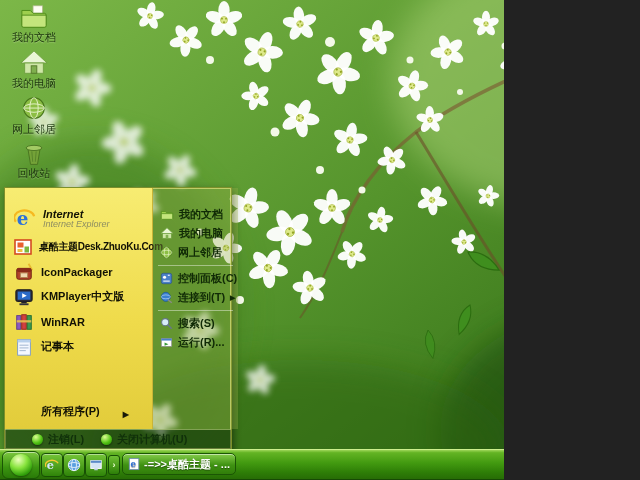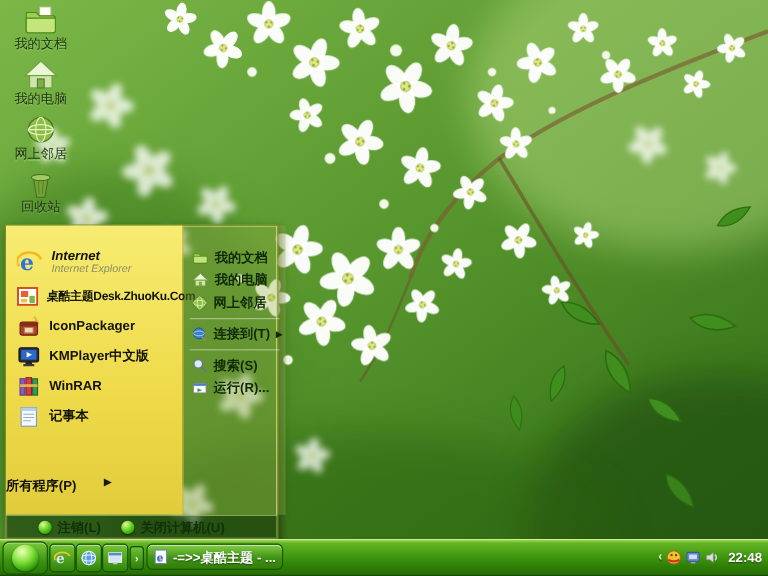--- a/index.html
+++ b/index.html
@@ -1,35 +1,35 @@
 <!DOCTYPE html>
 <html><head>
 <meta charset="utf-8">
 <style>
   html,body{margin:0;padding:0;background:#222;}
-  .screen{position:relative;width:640px;height:480px;overflow:hidden;font-family:"Liberation Sans",sans-serif;cursor:default;}
+  .screen{position:relative;width:504px;height:480px;overflow:hidden;font-family:"Liberation Sans",sans-serif;cursor:default;}
   .wallpaper{position:absolute;left:0;top:0;}
 
   
   .desk-icons{position:absolute;left:4px;top:3px;display:flex;flex-direction:column;}
   .desk-icon{width:60px;height:44px;margin-bottom:2px;display:flex;flex-direction:column;align-items:center;}
   .desk-icon .lbl{font-size:11px;color:#1b330d;line-height:1.05;margin-top:1px;text-shadow:0 1px 1px rgba(235,255,210,.35);white-space:nowrap;}
 
   
   .start-menu{position:absolute;left:4px;top:187px;width:226px;height:261px;display:flex;flex-direction:column;border:1px solid #7d8f2a;box-shadow:2px 3px 7px rgba(0,0,0,.45), inset 0 0 0 1px rgba(240,240,140,.8);}
   .menu-body{flex:1;display:flex;min-height:0;}
   .menu-left{width:147px;background:linear-gradient(180deg,#f7ec72,#efdb4b 55%,#e2cc3b);border-right:1px solid #c9b437;display:flex;flex-direction:column;padding:15px 0 10px 0;}
   .mi{height:25px;flex:none;display:flex;align-items:center;gap:7px;padding-left:9px;}
   .mi svg{flex:none;}
   .mi .mi-label{font-size:11px;font-weight:bold;color:#121205;white-space:nowrap;}
   .mi .tight{font-size:10px;letter-spacing:-.3px;}
   .mi-ie{height:31px;}
   .mi-ie .two{display:flex;flex-direction:column;line-height:1.1;font-style:italic;}
   .mi-ie .sub{font-size:9px;color:#8d8d62;text-align:right;}
-  .all-programs{margin-top:auto;height:22px;display:flex;align-items:flex-start;gap:23px;font-size:11px;font-weight:bold;color:#121205;}
+  .all-programs{margin-top:auto;height:22px;display:flex;align-items:flex-end;gap:23px;padding-left:36px;font-size:11px;font-weight:bold;color:#121205;}
   .all-programs .arr{font-size:8px;color:#1a1a08;}
   .menu-right{flex:1;background:rgba(152,176,72,.34);display:flex;flex-direction:column;padding-top:17px;}
   .ri{height:19px;flex:none;display:flex;align-items:center;gap:5px;padding-left:7px;font-size:11px;font-weight:bold;color:#102a06;white-space:nowrap;}
   .ri svg{flex:none;}
   .ri .arr{margin-left:auto;padding-right:3px;font-size:7px;color:#102a06;}
   .rdiv{height:1px;background:rgba(255,255,255,.42);margin:3px 5px;}
   .menu-footer{height:19px;background:rgba(24,54,12,.55);border-top:1px solid rgba(205,228,140,.55);display:flex;align-items:center;gap:17px;padding-left:27px;}
   .fbtn{display:flex;align-items:center;gap:5px;font-size:11px;font-weight:bold;color:#10300a;white-space:nowrap;}
   .orb{width:11px;height:11px;border-radius:50%;background:radial-gradient(circle at 35% 28%,#ddff92,#53c315 55%,#1d7a04);box-shadow:0 1px 2px rgba(0,0,0,.45);flex:none;}
 
@@ -279,20 +279,29 @@
           <svg width="13" height="13" viewBox="0 0 30 30">
             <circle cx="15" cy="15" r="12" fill="#8cbe44" stroke="#49771c" stroke-width="1.5"></circle>
             <ellipse cx="15" cy="15" rx="12" ry="5" fill="none" stroke="#e8f4cc" stroke-width="1.5"></ellipse>
             <ellipse cx="15" cy="15" rx="5" ry="12" fill="none" stroke="#e8f4cc" stroke-width="1.5"></ellipse>
           </svg>
           <span>网上邻居</span>
         </div>
         <div class="rdiv"></div>
         <div class="ri">
           <svg width="13" height="13" viewBox="0 0 20 20">
+            <rect x="2" y="2" width="16" height="16" rx="3" fill="#4a80c8" stroke="#2a5088"></rect>
+            <circle cx="7" cy="8" r="2.4" fill="#ffffff"></circle>
+            <line x1="5" y1="14" x2="15" y2="14" stroke="#ffffff" stroke-width="1.6"></line>
+            <line x1="12" y1="5" x2="15" y2="5" stroke="#ffffff" stroke-width="1.6"></line>
+          </svg>
+          <span>控制面板(C)</span>
+        </div>
+        <div class="ri">
+          <svg width="13" height="13" viewBox="0 0 20 20">
             <circle cx="9" cy="9" r="7" fill="#3a80d0" stroke="#1a508a"></circle>
             <ellipse cx="9" cy="9" rx="7" ry="3" fill="none" stroke="#bcd8f0"></ellipse>
             <line x1="12" y1="13" x2="18" y2="18" stroke="#8a8a8a" stroke-width="2"></line>
           </svg>
           <span>连接到(T)</span>
           <span class="arr">▶</span>
         </div>
         <div class="rdiv"></div>
         <div class="ri">
           <svg width="13" height="13" viewBox="0 0 20 20">

